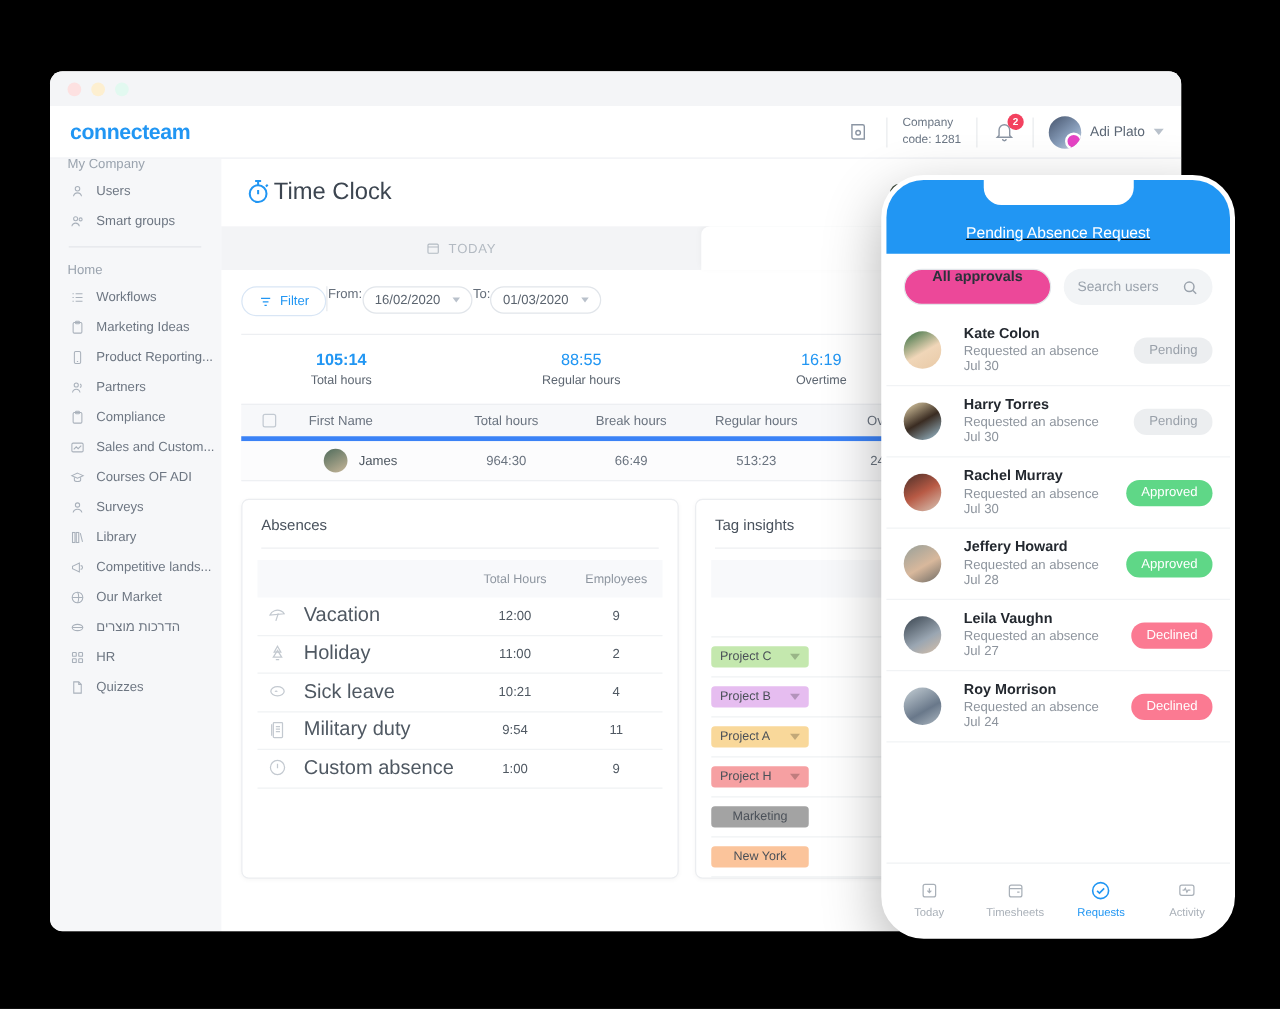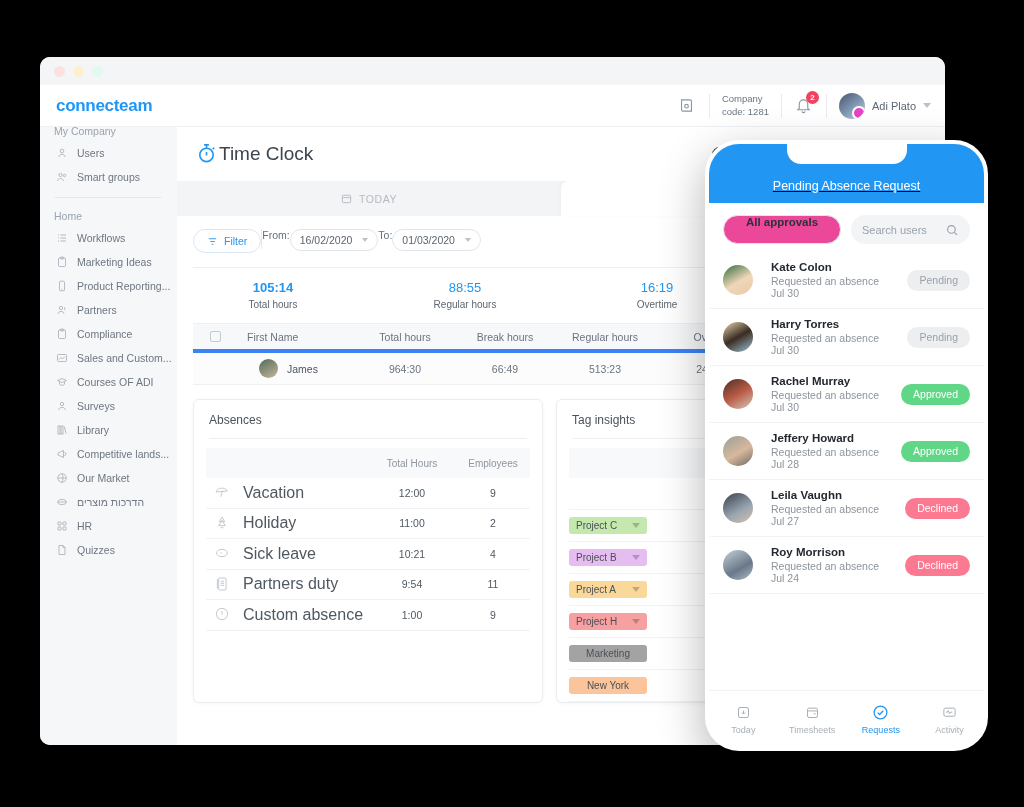--- a/index.html
+++ b/index.html
@@ -576,21 +576,21 @@
                 <div class="v abs-emp">4</div>
               </div>
 
               <div class="abs-row">
                 <div class="nm">
                   <span class="abs-ico"><svg width="16" height="16" viewBox="0 0 24 24" fill="none" stroke="currentColor" stroke-width="1.5">
                         <rect x="7" y="3" width="11" height="18" rx="1"></rect>
                         <path d="M10 8h5M10 11h5M10 14h5"></path>
                         <path d="M5 5v14"></path>
                       </svg></span>
-                  <span>Partners duty</span>
+                  <span>Military duty</span>
                 </div>
                 <div class="v abs-hours">9:54</div>
                 <div class="v abs-emp">11</div>
               </div>
 
               <div class="abs-row">
                 <div class="nm">
                   <span class="abs-ico"><svg width="16" height="16" viewBox="0 0 24 24" fill="none" stroke="currentColor" stroke-width="1.5">
                         <circle cx="12" cy="12" r="8.5"></circle>
                         <path d="M12 7.5v5.5M12 16h.01"></path>

